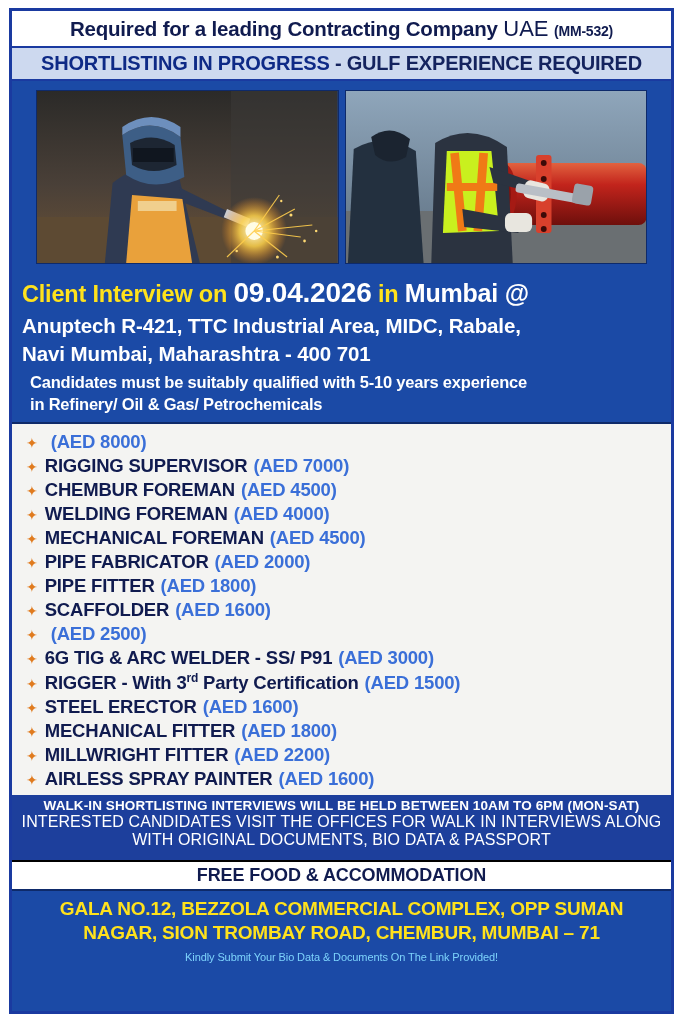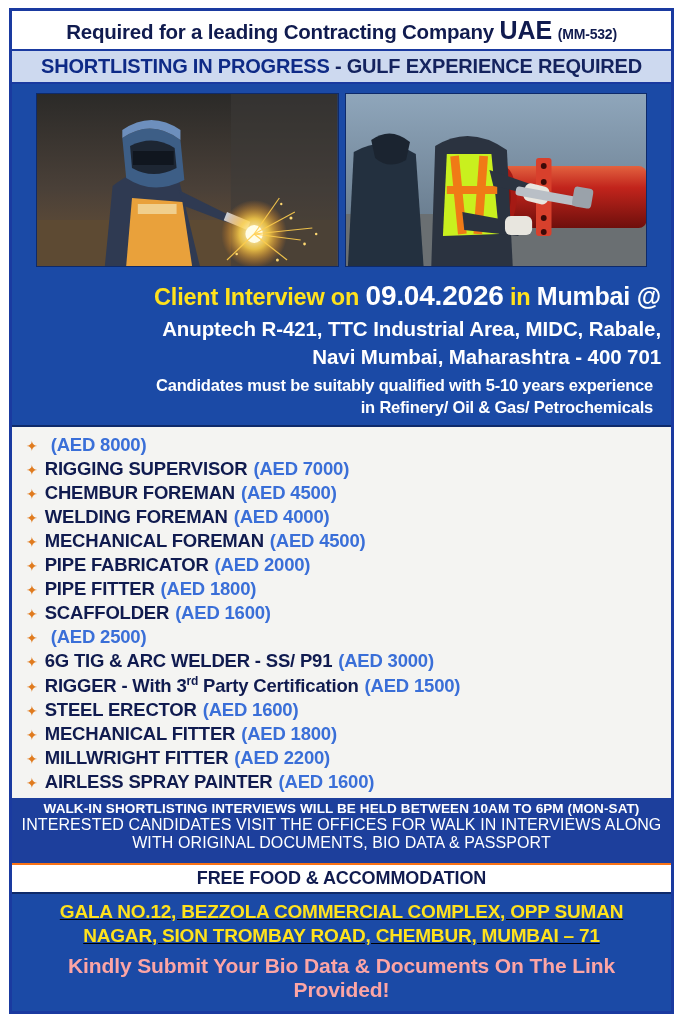--- a/index.html
+++ b/index.html
@@ -38,22 +38,22 @@
     border-bottom: 2px solid #1a3aa0;
   }
   .header-line {
     color: #101b4f;
     font-weight: bold;
     font-size: 20.5px;
     letter-spacing: -0.2px;
     white-space: nowrap;
   }
   .header-line .uae {
-    font-size: 25px;
-    font-weight: bold;
+    font-size: 22px;
+    font-weight: normal;
     letter-spacing: 0px;
   }
   .header-line .mm {
     font-size: 14px;
     font-weight: bold;
   }
 
   .subheader-band {
     background: #cdd9ef;
     text-align: center;
@@ -82,21 +82,21 @@
     position: relative;
     flex: 1 1 0;
     height: 172px;
     overflow: hidden;
     border: 1px solid #0e2a6a;
   }
   .photo svg { display: block; width: 100%; height: 100%; }
 
   
   .interview {
-    text-align: right;
+    text-align: left;
     padding: 6px 10px 2px 10px;
     line-height: 1.22;
   }
   .interview-line1 {
     font-size: 23.5px;
     font-weight: bold;
     color: #ffe21c;
     letter-spacing: -0.2px;
   }
   .interview-line1 .date {
@@ -179,41 +179,40 @@
     letter-spacing: 0.1px;
     padding-bottom: 3px;
   }
   .free-food {
     background: #ffffff;
     color: #101b4f;
     font-size: 18px;
     font-weight: bold;
     text-align: center;
     padding: 3px 4px 3px 4px;
-    border-top: 2px solid #f97316;
+    border-top: 2px solid #000000;
     border-bottom: 2px solid #0e2a6a;
     letter-spacing: -0.1px;
   }
   .office {
     text-align: center;
     padding: 6px 8px 2px 8px;
     line-height: 1.25;
-    text-decoration: underline;
   }
   .office-line {
     font-size: 19px;
     font-weight: bold;
     color: #ffe21c;
     letter-spacing: -0.2px;
   }
   .footer-note {
     text-align: center;
-    color: #fca5a5;
-    font-size: 21px;
-    font-weight: bold;
+    color: #7dd3fc;
+    font-size: 11px;
+    font-weight: normal;
     padding: 4px 8px 7px 8px;
     letter-spacing: -0.1px;
   }
 </style>
 </head>
 <body>
 
 <div class="poster">
   <div class="frame">
 

